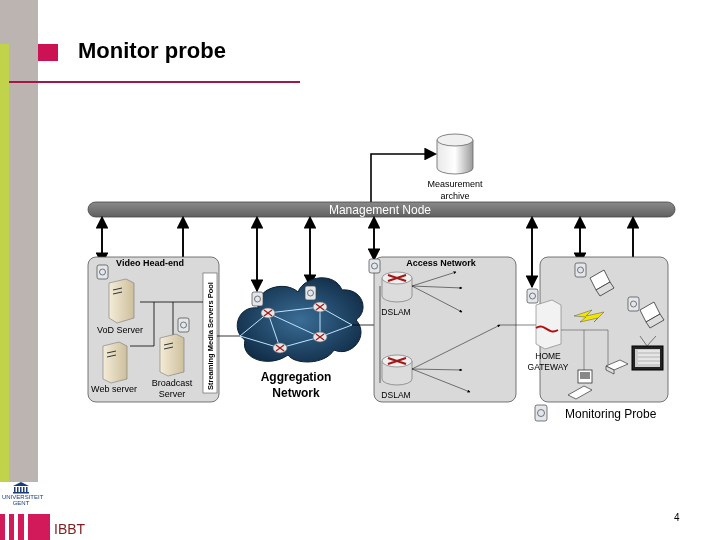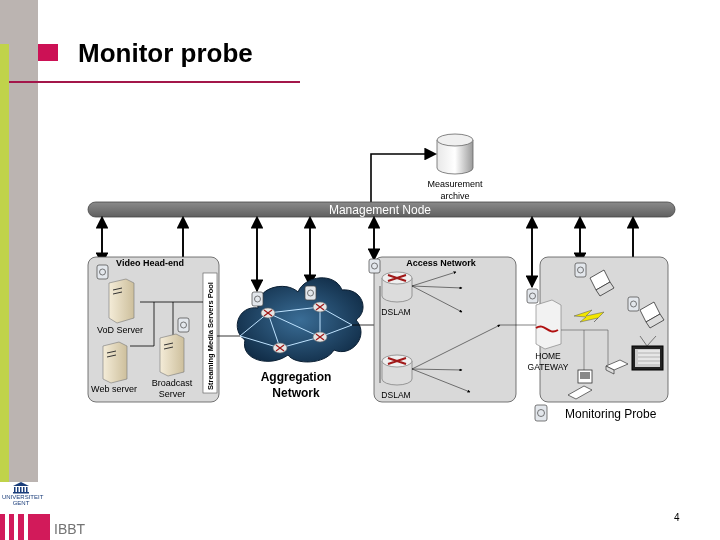--- a/index.html
+++ b/index.html
@@ -1,25 +1,25 @@
 <!DOCTYPE html>
 <html><head>
   <meta charset="utf-8">
   <style>
     html, body { margin: 0; padding: 0; }
     body { width: 720px; height: 540px; position: relative; background: #ffffff; overflow: hidden; font-family: "Liberation Sans", sans-serif; }
     .gray-bar { position: absolute; left: 0; top: 0; width: 38px; height: 482px; background: #bbb4b1; }
     .green-bar { position: absolute; left: 0; top: 44px; width: 9px; height: 438px; background: #c0d34a; }
     .title-square { position: absolute; left: 38px; top: 44px; width: 20px; height: 17px; background: #cc1155; }
-    .title { position: absolute; left: 78px; top: 38px; font-size: 26px; font-weight: bold; color: #000; }
+    .title { position: absolute; left: 78px; top: 38px; font-size: 22px; font-weight: bold; color: #000; }
     .title-rule { position: absolute; left: 9px; top: 81px; width: 291px; height: 2px; background: #a3164a; }
     .logo-ugent { position: absolute; left: 2px; top: 482px; width: 38px; text-align: center; font-size: 6px; color: #1a3d7a; line-height: 6px; }
     .logo-bars { position: absolute; left: 0; top: 514px; }
     .logo-bars span { position: absolute; top: 0; height: 26px; background: #d21a5a; }
-    .ibbt { position: absolute; left: 54px; top: 521px; font-size: 14px; color: #737373; font-family: "Liberation Sans", sans-serif; }
+    .ibbt { position: absolute; left: 54px; top: 521px; font-size: 14px; color: #7f1d1d; font-family: "Liberation Sans", sans-serif; }
     .page-num { position: absolute; left: 674px; top: 512px; font-size: 10px; color: #000; }
     svg text { font-family: "Liberation Sans", sans-serif; }
   </style>
 </head>
 <body>
 
 <div class="gray-bar"></div>
 <div class="green-bar"></div>
 <div class="title-square"></div>
 <div class="title">Monitor probe</div>

